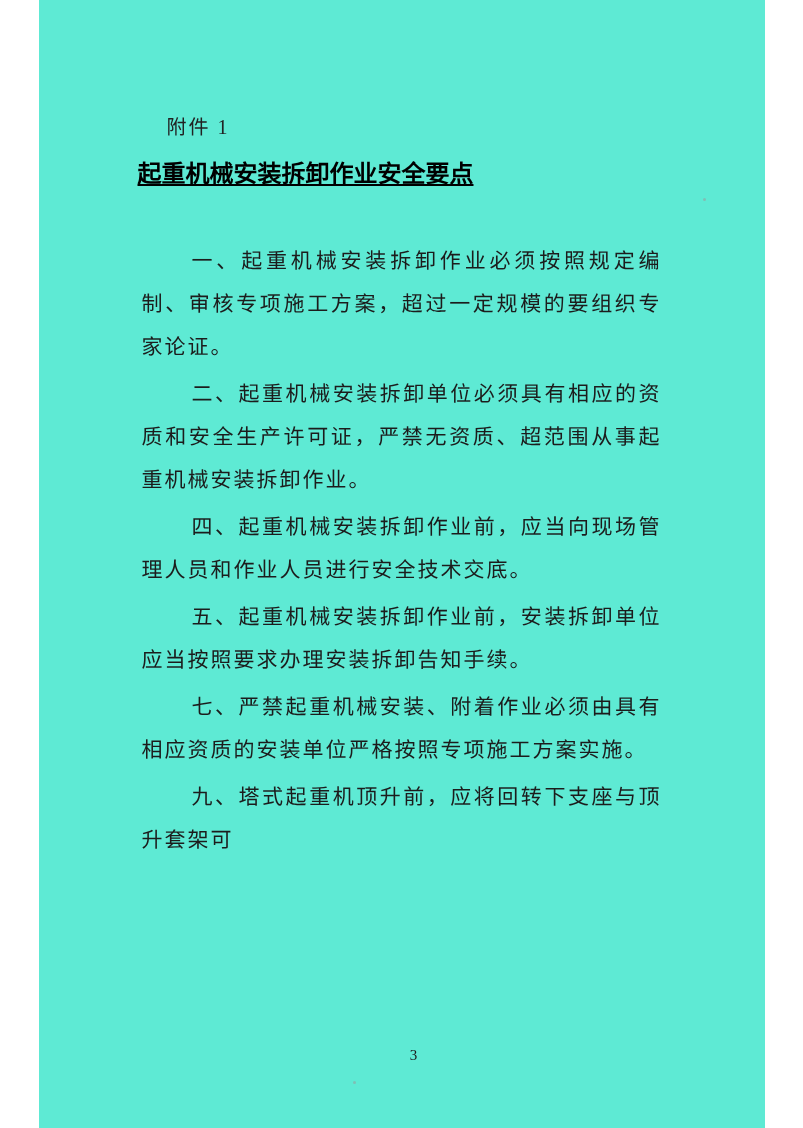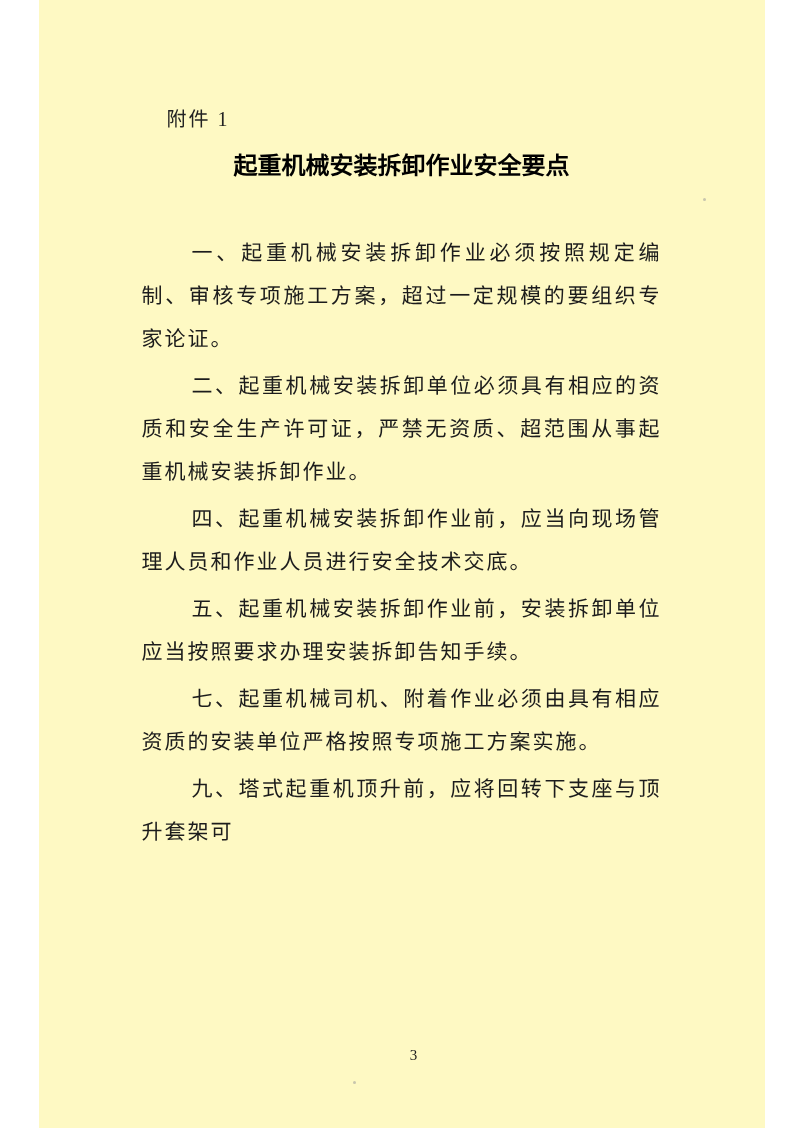--- a/index.html
+++ b/index.html
@@ -5,43 +5,43 @@
   html, body {
     margin: 0;
     padding: 0;
     background: #ffffff;
   }
   .page {
     position: relative;
     width: 726px;
     height: 1128px;
     margin: 0 auto;
-    background: #fef9c3;
+    background: #5eead4;
     color: #1c1c1c;
     box-sizing: border-box;
-    padding: 4px 99px;
+    padding: 12px 99px;
     overflow: hidden;
     font-family: "Liberation Serif", "DejaVu Serif", serif;
   }
   .attachment-label {
     margin: 102px 0 0 29px;
     font-size: 20px;
     line-height: 26px;
     letter-spacing: 2px;
     color: #222222;
   }
   .doc-title {
     margin: 16px 0 0 0;
     font-size: 24px;
     line-height: 36px;
     font-weight: bold;
-    text-align: center;
     letter-spacing: 0px;
     color: #000000;
     font-family: "DejaVu Sans", "Liberation Sans", sans-serif;
+    text-decoration: underline;
   }
   .doc-body {
     margin-top: 48px;
   }
   .doc-body p {
     margin: 4px;
     font-size: 21px;
     line-height: 43px;
     letter-spacing: 2px;
     text-align: justify;
@@ -76,21 +76,21 @@
 
   <div class="attachment-label">附件 1</div>
 
   <h1 class="doc-title">起重机械安装拆卸作业安全要点</h1>
 
   <div class="doc-body">
     <p>一、起重机械安装拆卸作业必须按照规定编制、审核专项施工方案，超过一定规模的要组织专家论证。</p>
     <p>二、起重机械安装拆卸单位必须具有相应的资质和安全生产许可证，严禁无资质、超范围从事起重机械安装拆卸作业。</p>
     <p>四、起重机械安装拆卸作业前，应当向现场管理人员和作业人员进行安全技术交底。</p>
     <p>五、起重机械安装拆卸作业前，安装拆卸单位应当按照要求办理安装拆卸告知手续。</p>
-    <p>七、起重机械司机、附着作业必须由具有相应资质的安装单位严格按照专项施工方案实施。</p>
+    <p>七、严禁起重机械安装、附着作业必须由具有相应资质的安装单位严格按照专项施工方案实施。</p>
     <p>九、塔式起重机顶升前，应将回转下支座与顶升套架可</p>
   </div>
 
   <div class="page-number">3</div>
 
   <div class="scan-dot scan-dot-1"></div>
   <div class="scan-dot scan-dot-2"></div>
 
 </div>
 

